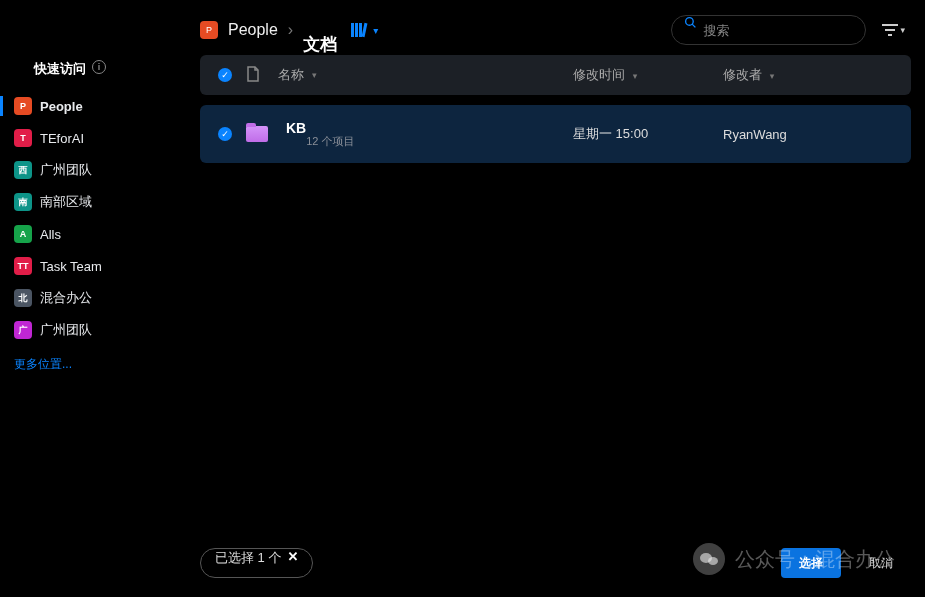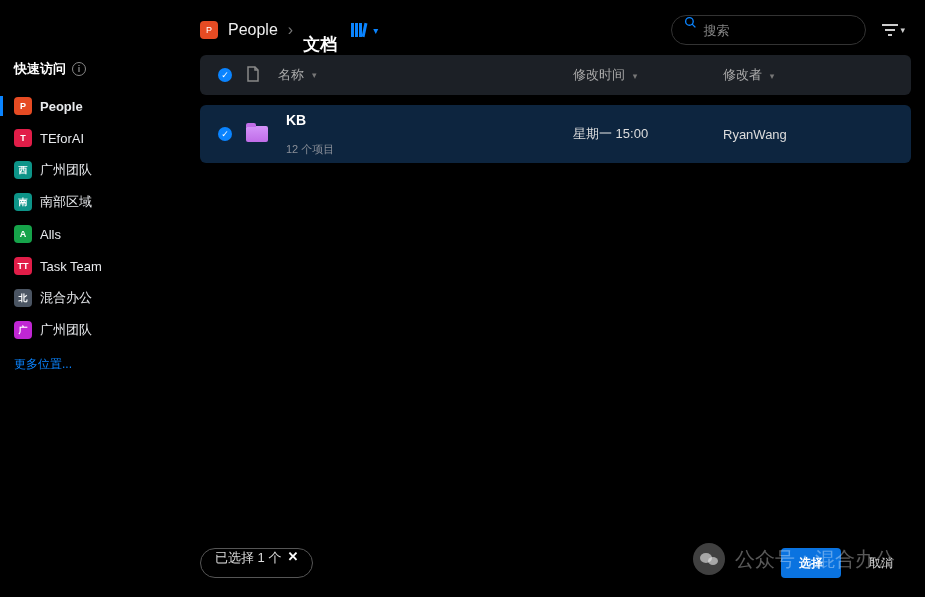--- a/index.html
+++ b/index.html
@@ -13,23 +13,23 @@
     position: relative;
   }
 
   
   .sidebar {
     position: absolute; left: 0; top: 0; bottom: 0;
     width: 185px;
     padding: 60px 0 0 0;
   }
   .quick-header {
-    display: flex; align-items: center; gap: 6px;
+    display: flex; align-items: flex-start; gap: 6px;
     padding: 0 14px 12px 14px;
-    font-weight: 600; font-size: 13px; color: #fff;
+    font-weight: 600; font-size: 13px; color: #fff; margin-left: 20px;
   }
   .info-icon {
     width: 14px; height: 14px; border: 1px solid #888; border-radius: 50%;
     display: inline-flex; align-items: center; justify-content: center;
     font-size: 9px; color: #888;
   }
   .side-item {
     display: flex; align-items: center; gap: 8px;
     padding: 6px 14px 6px 14px;
     cursor: pointer; height: 32px;
@@ -111,21 +111,21 @@
   .doc-glyph { color:#888; font-size:14px; }
   .folder-icon {
     width:22px; height:16px; border-radius:2px;
     background:linear-gradient(#d493f9,#c06de8);
     position:relative;
   }
   .folder-icon::before {
     content:""; position:absolute; top:-3px; left:0; width:10px; height:4px;
     background:#c06de8; border-radius:2px 2px 0 0;
   }
-  .row-name-block { display:flex; flex-direction:column; margin-left:8px; }
+  .row-name-block { display:flex; flex-direction:row; margin-left:8px; }
   .row-title { color:#fff; font-size:14px; font-weight:600; }
   .row-sub   { color:#8a8f98; font-size:11px; margin-top:14px; }
 
   
   .bottombar {
     position:absolute; left:200px; right:14px; bottom:16px; height:36px;
     display:flex; align-items:center; gap:10px;
   }
   .sel-chip {
     display:flex; align-items:flex-start; gap:6px;

